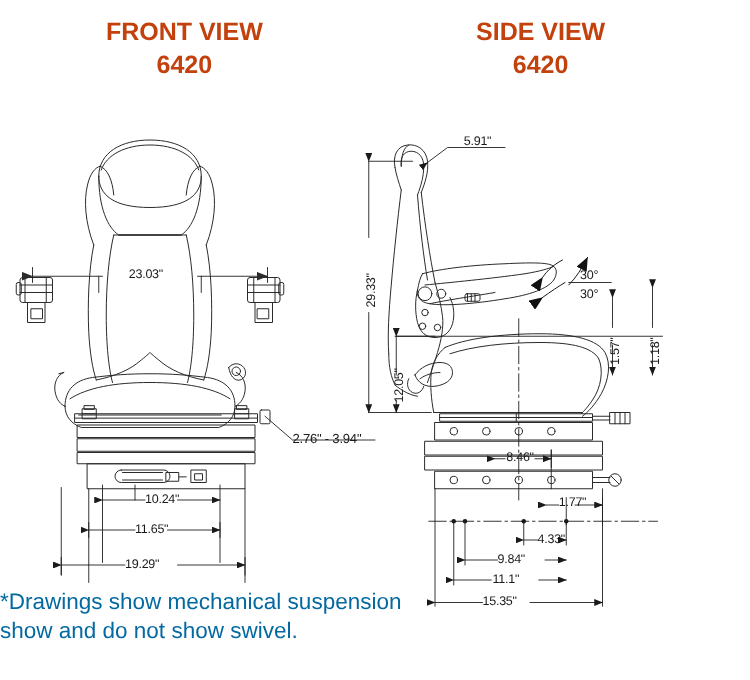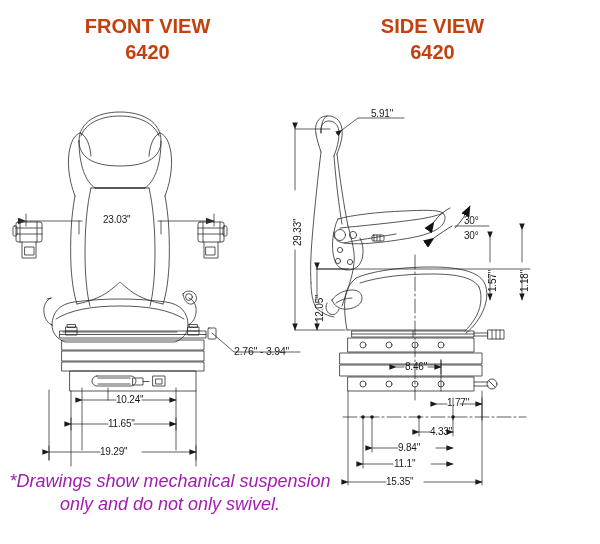--- a/index.html
+++ b/index.html
@@ -39,25 +39,24 @@
   }
   .dimtext.vert {
     transform-origin: left top;
     transform: rotate(-90deg);
   }
   .footnote {
     position: absolute;
     left: 0px;
     top: 470px;
     width: 340px;
-    text-align: center;
-    font-style: italic;
+    text-align: left;
     font-size: 18px;
     line-height: 1.3;
-    color: #a21caf;
+    color: #0369a1;
   }
   .footnote .fline { display: block; white-space: pre; }
   svg { display: block; }
   .drawing-svg { position: absolute; left: 0; top: 0; }
 </style>
 </head>
 <body>
 
 <div id="page">
 
@@ -383,16 +382,16 @@
   <div class="dimtext" style="left:430px; top:426px;">4.33"</div>
 
   <div class="dimtext" style="left:398px; top:442px;">9.84"</div>
 
   <div class="dimtext" style="left:394px; top:458px;">11.1"</div>
 
   <div class="dimtext" style="left:386px; top:476px;">15.35"</div>
 
   <div class="footnote">
     <span class="fline">*Drawings show mechanical suspension</span>
-    <span class="fline">only and do not only swivel.</span>
+    <span class="fline">show and do not show swivel.</span>
   </div>
 
 </div>
 
 </body></html>

